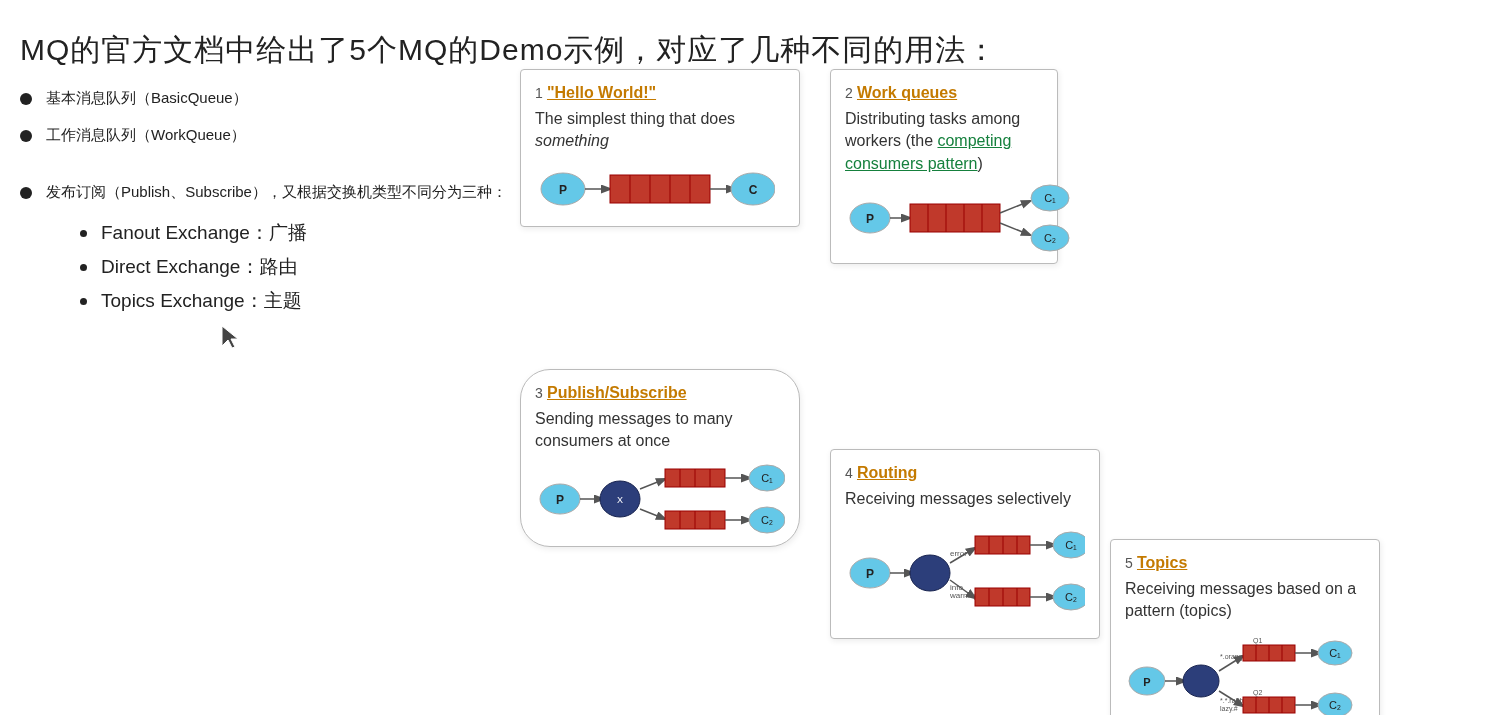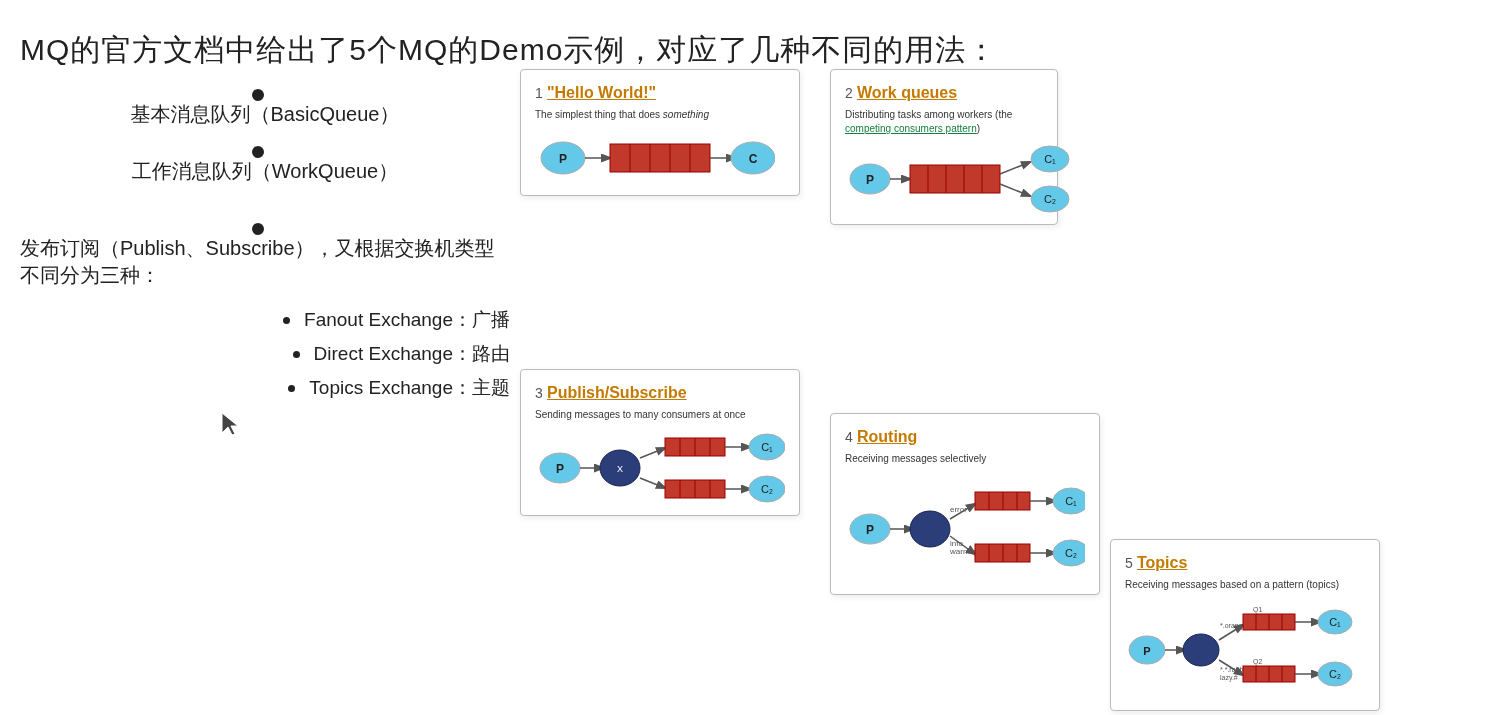--- a/index.html
+++ b/index.html
@@ -34,43 +34,41 @@
 
     .right-content {
       flex: 1;
       position: relative;
       min-height: 650px;
     }
 
     .bullet-main {
       display: flex;
       align-items: center;
-      font-size: 20px;
+      font-size: 15px;
       margin-bottom: 18px;
-      flex-direction: column;
     }
     .bullet-main .dot {
       width: 12px;
       height: 12px;
       background: #222;
       border-radius: 50%;
       margin-right: 14px;
       flex-shrink: 0;
     }
 
     .sub-bullets {
       margin-left: 60px;
       margin-bottom: 10px;
     }
     .sub-bullet {
       display: flex;
       align-items: center;
       font-size: 19px;
       margin-bottom: 8px;
-      justify-content: flex-end;
     }
     .sub-bullet .sdot {
       width: 7px;
       height: 7px;
       background: #222;
       border-radius: 50%;
       margin-right: 14px;
       flex-shrink: 0;
     }
 
@@ -93,21 +91,21 @@
       color: #555;
     }
     .card-title .link {
       color: #c47a00;
       font-weight: bold;
       text-decoration: underline;
       font-size: 16px;
     }
 
     .card-desc {
-      font-size: 10px;
+      font-size: 16px;
       color: #333;
       margin-bottom: 8px;
       line-height: 1.4;
     }
     .card-desc .clink {
       color: #15803d;
       text-decoration: underline;
     }
 
     
@@ -123,24 +121,25 @@
     }
     .card-2 {
       width: 228px;
       top: -20px;
       left: 310px;
     }
     .card-3 {
       width: 280px;
       top: 280px;
       left: 0px;
+      border-radius: 30px;
     }
     .card-4 {
       width: 270px;
-      top: 324px;
+      top: 360px;
       left: 310px;
     }
     .card-5 {
       width: 270px;
       top: 450px;
       left: 590px;
     }
   </style>
 </head>
 <body>

